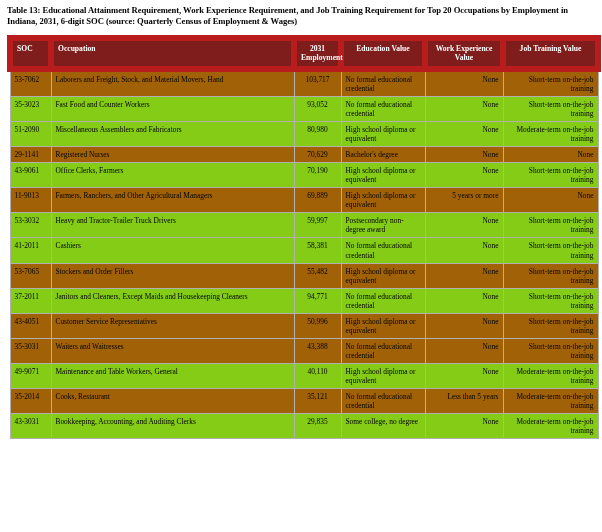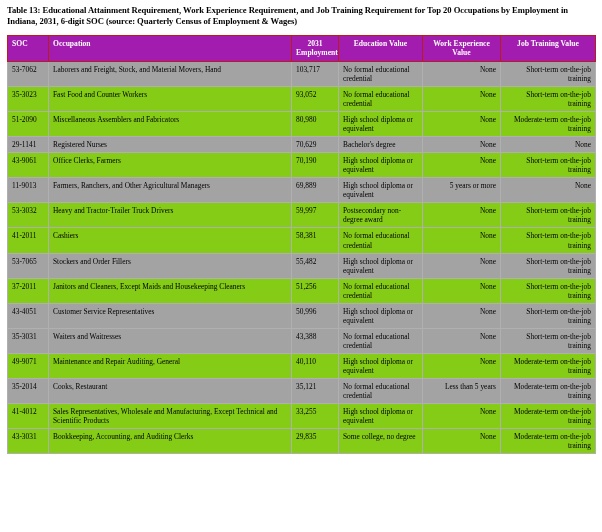--- a/index.html
+++ b/index.html
@@ -39,45 +39,45 @@
     line-height: 1.22;
   }
   table.data col.c-soc       { width: 41px; }
   table.data col.c-occ       { width: 243px; }
   table.data col.c-emp       { width: 47px; }
   table.data col.c-edu       { width: 84px; }
   table.data col.c-exp       { width: 78px; }
   table.data col.c-train     { width: 95px; }
 
   thead th {
-    background: #a21caf;
+    background: #7f1d1d;
     color: #ffffff;
     font-weight: bold;
     font-size: 7.6px;
     padding: 3px 4px 4px 4px;
-    border: 1px solid #b91c1c;
+    border: 6px solid #b91c1c;
     vertical-align: top;
     line-height: 1.2;
   }
   thead th.h-left { text-align: left; }
   thead th.h-center { text-align: center; }
 
   tbody td {
     border: 1px solid #b0b0b0;
     padding: 3px 4px 3px 4px;
     vertical-align: top;
     line-height: 1.22;
     word-wrap: break-word;
   }
-  tbody tr.shade td { background: #a3a3a3; }
+  tbody tr.shade td { background: #a16207; }
   tbody tr.plain td { background: #84cc16; }
 
   td.t-soc   { text-align: left;  white-space: nowrap; }
   td.t-occ   { text-align: left; }
-  td.t-emp   { text-align: left; white-space: nowrap; }
+  td.t-emp   { text-align: center; white-space: nowrap; }
   td.t-edu   { }
   td.t-exp   { text-align: right; }
   td.t-train { text-align: right; }
 </style>
 </head>
 <body>
 
 <div class="page">
 
   <div class="caption">Table 13: Educational Attainment Requirement, Work Experience Requirement, and Job Training Requirement for Top 20 Occupations by Employment in Indiana, 2031, 6-digit SOC (source: Quarterly Census of Employment &amp; Wages)</div>
@@ -170,21 +170,21 @@
           <td class="t-soc">53-7065</td>
           <td class="t-occ">Stockers and Order Fillers</td>
           <td class="t-emp">55,482</td>
           <td class="t-edu">High school diploma or equivalent</td>
           <td class="t-exp">None</td>
           <td class="t-train">Short-term on-the-job training</td>
         </tr>
         <tr class="plain">
           <td class="t-soc">37-2011</td>
           <td class="t-occ">Janitors and Cleaners, Except Maids and Housekeeping Cleaners</td>
-          <td class="t-emp">51,256</td>
+          <td class="t-emp">94,771</td>
           <td class="t-edu">No formal educational credential</td>
           <td class="t-exp">None</td>
           <td class="t-train">Short-term on-the-job training</td>
         </tr>
         <tr class="shade">
           <td class="t-soc">43-4051</td>
           <td class="t-occ">Customer Service Representatives</td>
           <td class="t-emp">50,996</td>
           <td class="t-edu">High school diploma or equivalent</td>
           <td class="t-exp">None</td>
@@ -193,40 +193,32 @@
         <tr class="shade">
           <td class="t-soc">35-3031</td>
           <td class="t-occ">Waiters and Waitresses</td>
           <td class="t-emp">43,388</td>
           <td class="t-edu">No formal educational credential</td>
           <td class="t-exp">None</td>
           <td class="t-train">Short-term on-the-job training</td>
         </tr>
         <tr class="plain">
           <td class="t-soc">49-9071</td>
-          <td class="t-occ">Maintenance and Repair Auditing, General</td>
+          <td class="t-occ">Maintenance and Table Workers, General</td>
           <td class="t-emp">40,110</td>
           <td class="t-edu">High school diploma or equivalent</td>
           <td class="t-exp">None</td>
           <td class="t-train">Moderate-term on-the-job training</td>
         </tr>
         <tr class="shade">
           <td class="t-soc">35-2014</td>
           <td class="t-occ">Cooks, Restaurant</td>
           <td class="t-emp">35,121</td>
           <td class="t-edu">No formal educational credential</td>
           <td class="t-exp">Less than 5 years</td>
-          <td class="t-train">Moderate-term on-the-job training</td>
-        </tr>
-        <tr class="plain">
-          <td class="t-soc">41-4012</td>
-          <td class="t-occ">Sales Representatives, Wholesale and Manufacturing, Except Technical and Scientific Products</td>
-          <td class="t-emp">33,255</td>
-          <td class="t-edu">High school diploma or equivalent</td>
-          <td class="t-exp">None</td>
           <td class="t-train">Moderate-term on-the-job training</td>
         </tr>
         <tr class="plain">
           <td class="t-soc">43-3031</td>
           <td class="t-occ">Bookkeeping, Accounting, and Auditing Clerks</td>
           <td class="t-emp">29,835</td>
           <td class="t-edu">Some college, no degree</td>
           <td class="t-exp">None</td>
           <td class="t-train">Moderate-term on-the-job training</td>
         </tr>

